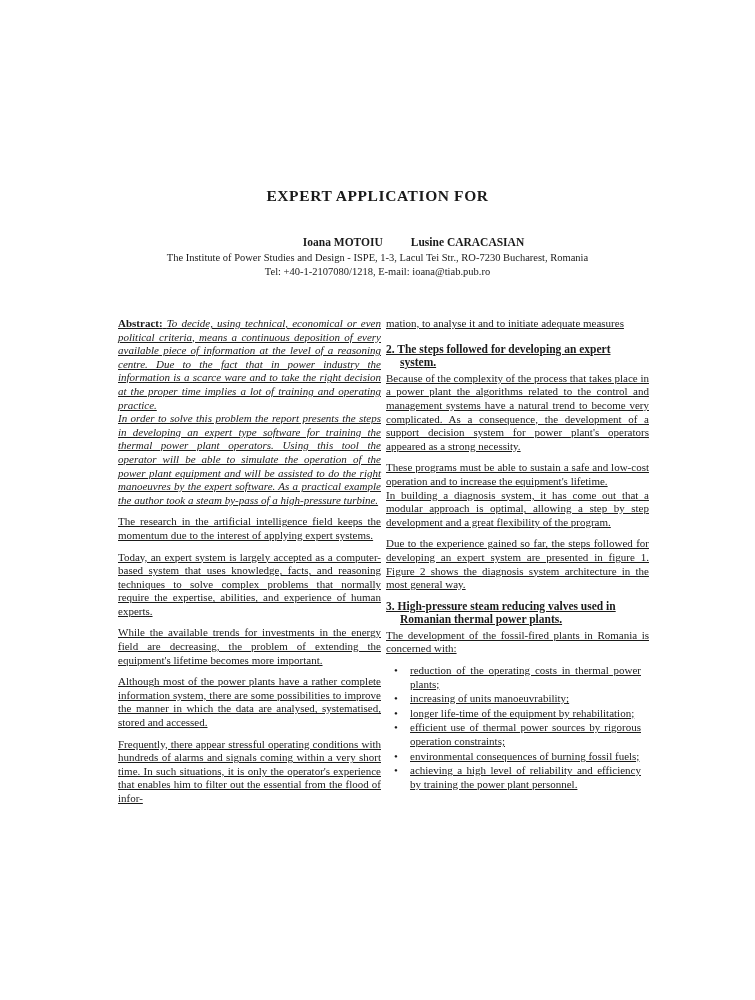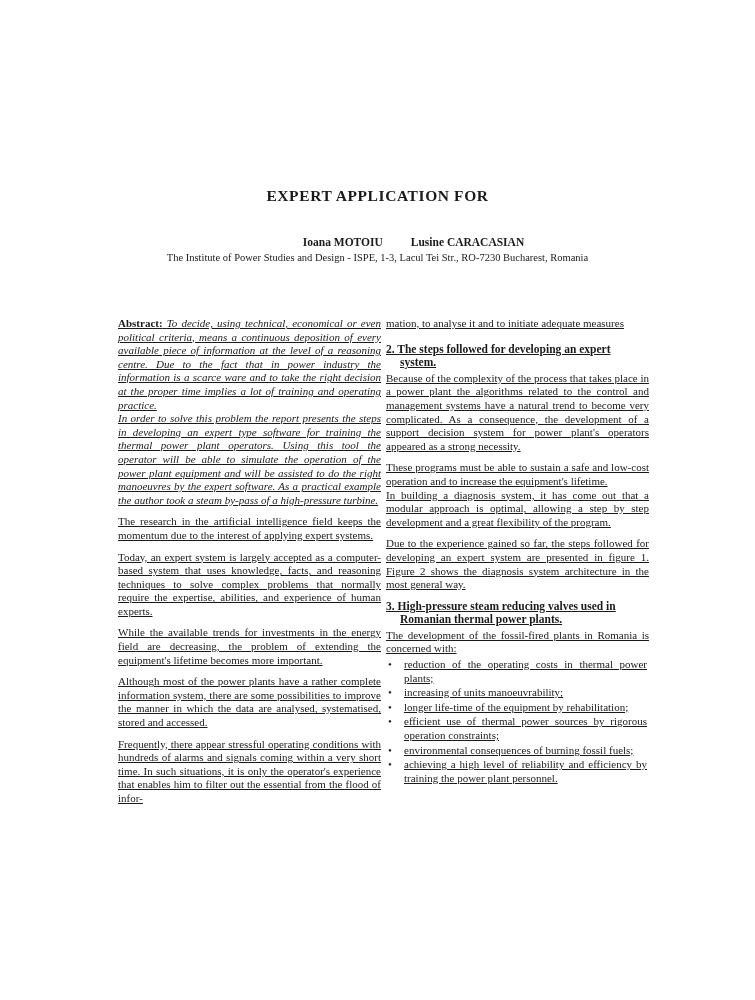--- a/index.html
+++ b/index.html
@@ -14,37 +14,38 @@
              font-size: 10.5px; line-height: 14px; }
     .col { position: absolute; top: 317px; width: 263px; font-size: 11px; line-height: 13.6px; text-align: justify; text-decoration: underline; }
     .col.left { left: 118px; }
     .col.right { left: 386px; }
     .col p { margin: 0 0 8px 0; }
     .col p.tight { margin-bottom: 0; }
     .abstract { font-style: italic; }
     .abstract b { font-style: normal; }
     h2 { font-size: 11.5px; font-weight: bold; margin: 8px 0 2px 0; line-height: 13.6px; text-align: left; }
     h2.hang { padding-left: 14px; text-indent: -14px; }
-    ul { margin: 2px; padding: 0; list-style: none; }
+    ul { margin: 8px; padding: 0; list-style: none; }
     ul li { position: relative; padding-left: 16px; margin: 0 0 1px 0; }
     ul li::before { content: "\2022"; position: absolute; left: 0; top: 0; }
   </style>
 </head>
 <body>
 
 <div class="title">
   <div>EXPERT APPLICATION FOR</div>
 </div>
 
 <div class="authors">
   <span>Ioana MOTOIU</span><span>Lusine CARACASIAN</span>
 </div>
 
 <div class="affil">
   <div>The Institute of Power Studies and Design - ISPE, 1-3, Lacul Tei Str., RO-7230 Bucharest, Romania</div>
+  <div>Tel: +40-1-2107080/1218, E-mail: ioana@tiab.pub.ro</div>
 </div>
 
 <div class="col left">
   <p class="abstract tight"><b>Abstract:</b> <span>To decide, using technical, economical or even political criteria, means a continuous deposition of every available piece of information at the level of a reasoning centre. Due to the fact that in power industry the information is a scarce ware and to take the right decision at the proper time implies a lot of training and operating practice.</span></p>
   <p class="abstract">In order to solve this problem the report presents the steps in developing an expert type software for training the thermal power plant operators. Using this tool the operator will be able to simulate the operation of the power plant equipment and will be assisted to do the right manoeuvres by the expert software. As a practical example the author took a steam by-pass of a high-pressure turbine.</p>
 
   <p>The research in the artificial intelligence field keeps the momentum due to the interest of applying expert systems.</p>
   <p>Today, an expert system is largely accepted as a computer-based system that uses knowledge, facts, and reasoning techniques to solve complex problems that normally require the expertise, abilities, and experience of human experts.</p>
   <p>While the available trends for investments in the energy field are decreasing, the problem of extending the equipment's lifetime becomes more important.</p>
   <p>Although most of the power plants have a rather complete information system, there are some possibilities to improve the manner in which the data are analysed, systematised, stored and accessed.</p>

